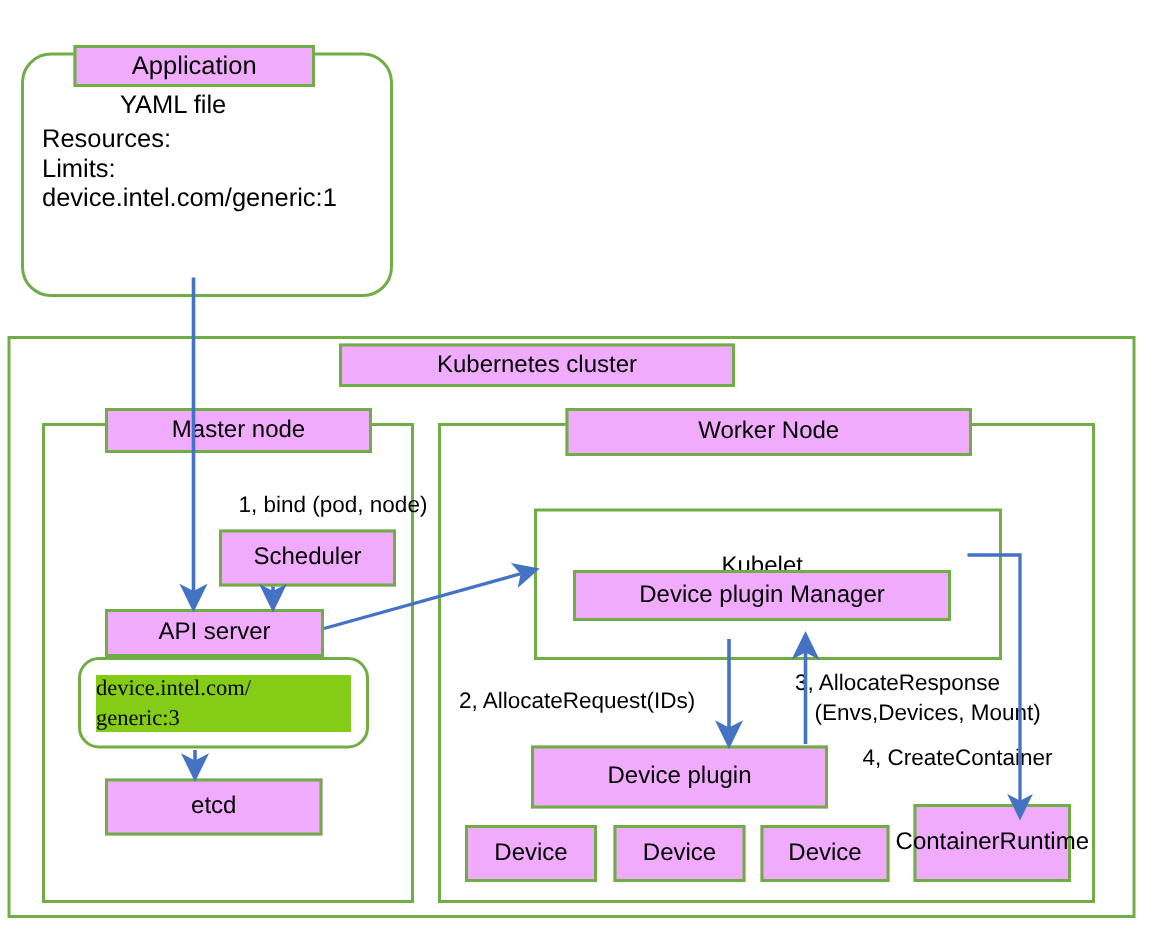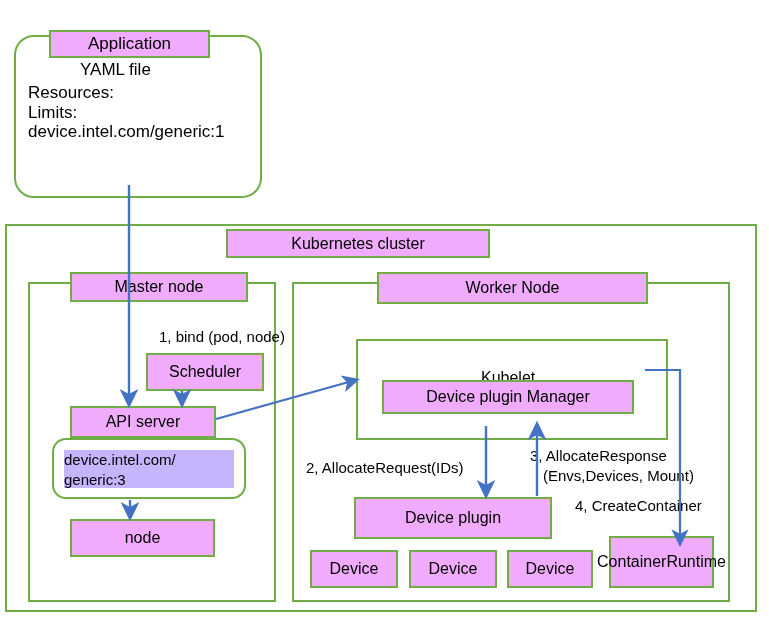--- a/index.html
+++ b/index.html
@@ -39,22 +39,22 @@
   }
   .free-text {
     position: absolute;
     color: #000000;
     line-height: 1.15;
     white-space: pre;
   }
   .code-block {
     position: absolute;
     box-sizing: border-box;
-    font-family: Liberation Sans, sans-serif;
-    background: #c4b5fd;
+    font-family: Liberation Serif, serif;
+    background: #84cc16;
     color: #000000;
     white-space: pre;
     line-height: 1.3;
   }
   svg.arrows {
     position: absolute;
     left: 0;
     top: 0;
     width: 769px;
     height: 622px;
@@ -103,21 +103,21 @@
   <div class="box t16" style="left:70px; top:406px; width:146px; height:32px;">
     <span>API server</span>
   </div>
 
   <div class="container-box rounded" style="left:52px; top:438px; width:194px; height:61px; border-radius:14px;"></div>
 
   <div class="code-block t15" style="left:64px; top:450px; width:170px; height:38px;">device.intel.com/
 generic:3</div>
 
   <div class="box t16" style="left:70px; top:519px; width:145px; height:38px;">
-    <span>node</span>
+    <span>etcd</span>
   </div>
 
   <div class="container-box" style="left:292px; top:282px; width:438px; height:320px;"></div>
 
   <div class="box t16" style="left:377px; top:272px; width:271px; height:32px;">
     <span>Worker Node</span>
   </div>
 
   <div class="container-box" style="left:356px; top:339px; width:312px; height:101px;"></div>
 

